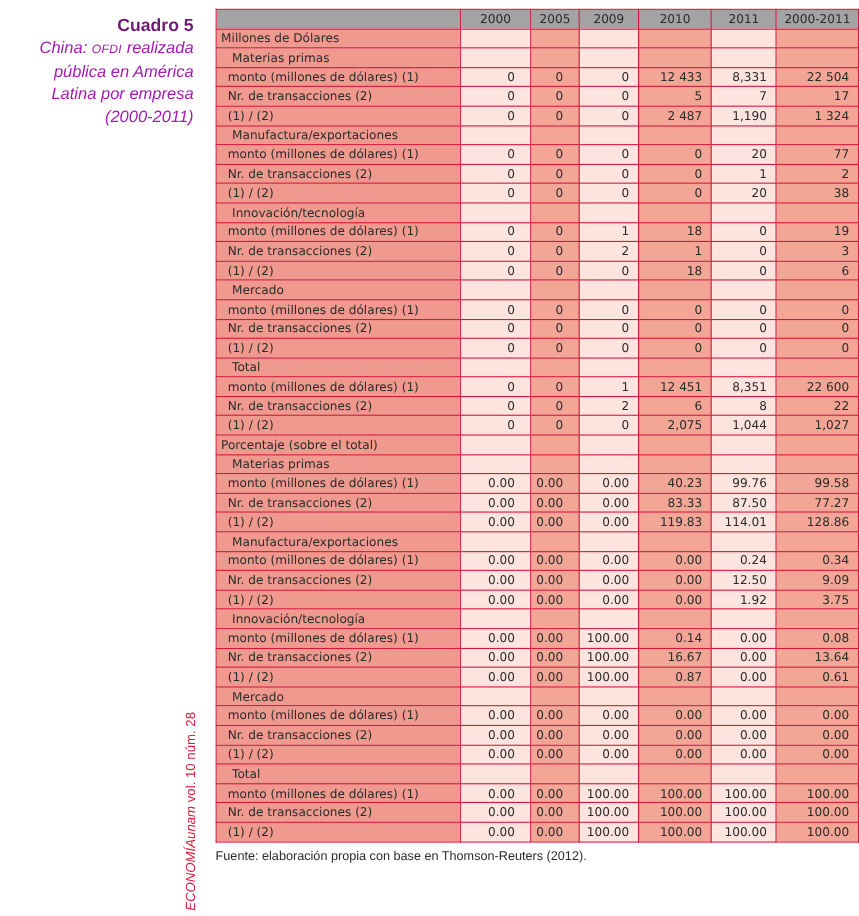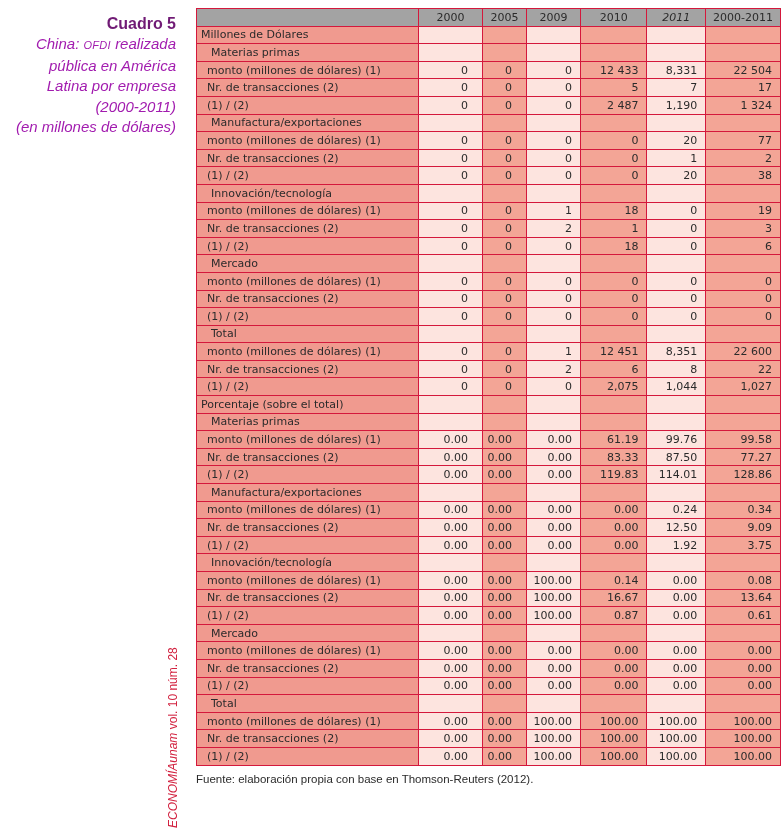--- a/index.html
+++ b/index.html
@@ -15,36 +15,35 @@
   th { background:#a3a3a3; text-align:center; }
   td.label { background:#f09a8f; width:204px; text-align:left; }
   td.l1 { padding-left:4px; }
   td.l2 { padding-left:14px; }
   td.l3 { padding-left:10px; }
   td.v { text-align:right; padding-right:8px; }
   td.c { text-align:right; padding-right:14px; }
   .light { background:#fde4df; }
   .dark { background:#f3a596; }
   .w2000 { width:56px; } .w2005 { width:35px; } .w2009 { width:45px; }
-  .w2010 { width:58px; } .w2011 { width:50px;font-style:italic; } .wtot { width:66px; }
+  .w2010 { width:58px; } .w2011 { width:50px; } .wtot { width:66px; }
   .source { position:absolute; left:196px; top:773px; font-size:11.5px; color:#2b2b2b; }
 </style>
 </head>
 <body>
 
 <div class="side">
   <div class="cuadro">Cuadro 5</div>
   <div class="caption">
     <span>China:</span>
     <span class="sc">OFDI</span>
     <span>realizada</span><br>
     <span>pública en América</span><br>
     <span>Latina por empresa</span><br>
     <span>(2000-2011)</span><br>
-    <span>(en millones de dólares)</span>
   </div>
 </div>
 
 <div class="vertical">
   <i>ECONOMÍAunam</i>
   <span>vol. 10 núm. 28</span>
 </div>
 
 <table>
   <thead>
@@ -264,21 +263,21 @@
         <td class="light v"></td>
         <td class="dark v"></td>
         <td class="light v"></td>
         <td class="dark v"></td>
       </tr>
       <tr>
         <td class="label l3">monto (millones de dólares) (1)</td>
         <td class="light c">0.00</td>
         <td class="dark c">0.00</td>
         <td class="light v">0.00</td>
-        <td class="dark v">61.19</td>
+        <td class="dark v">40.23</td>
         <td class="light v">99.76</td>
         <td class="dark v">99.58</td>
       </tr>
       <tr>
         <td class="label l3">Nr. de transacciones (2)</td>
         <td class="light c">0.00</td>
         <td class="dark c">0.00</td>
         <td class="light v">0.00</td>
         <td class="dark v">83.33</td>
         <td class="light v">87.50</td>

